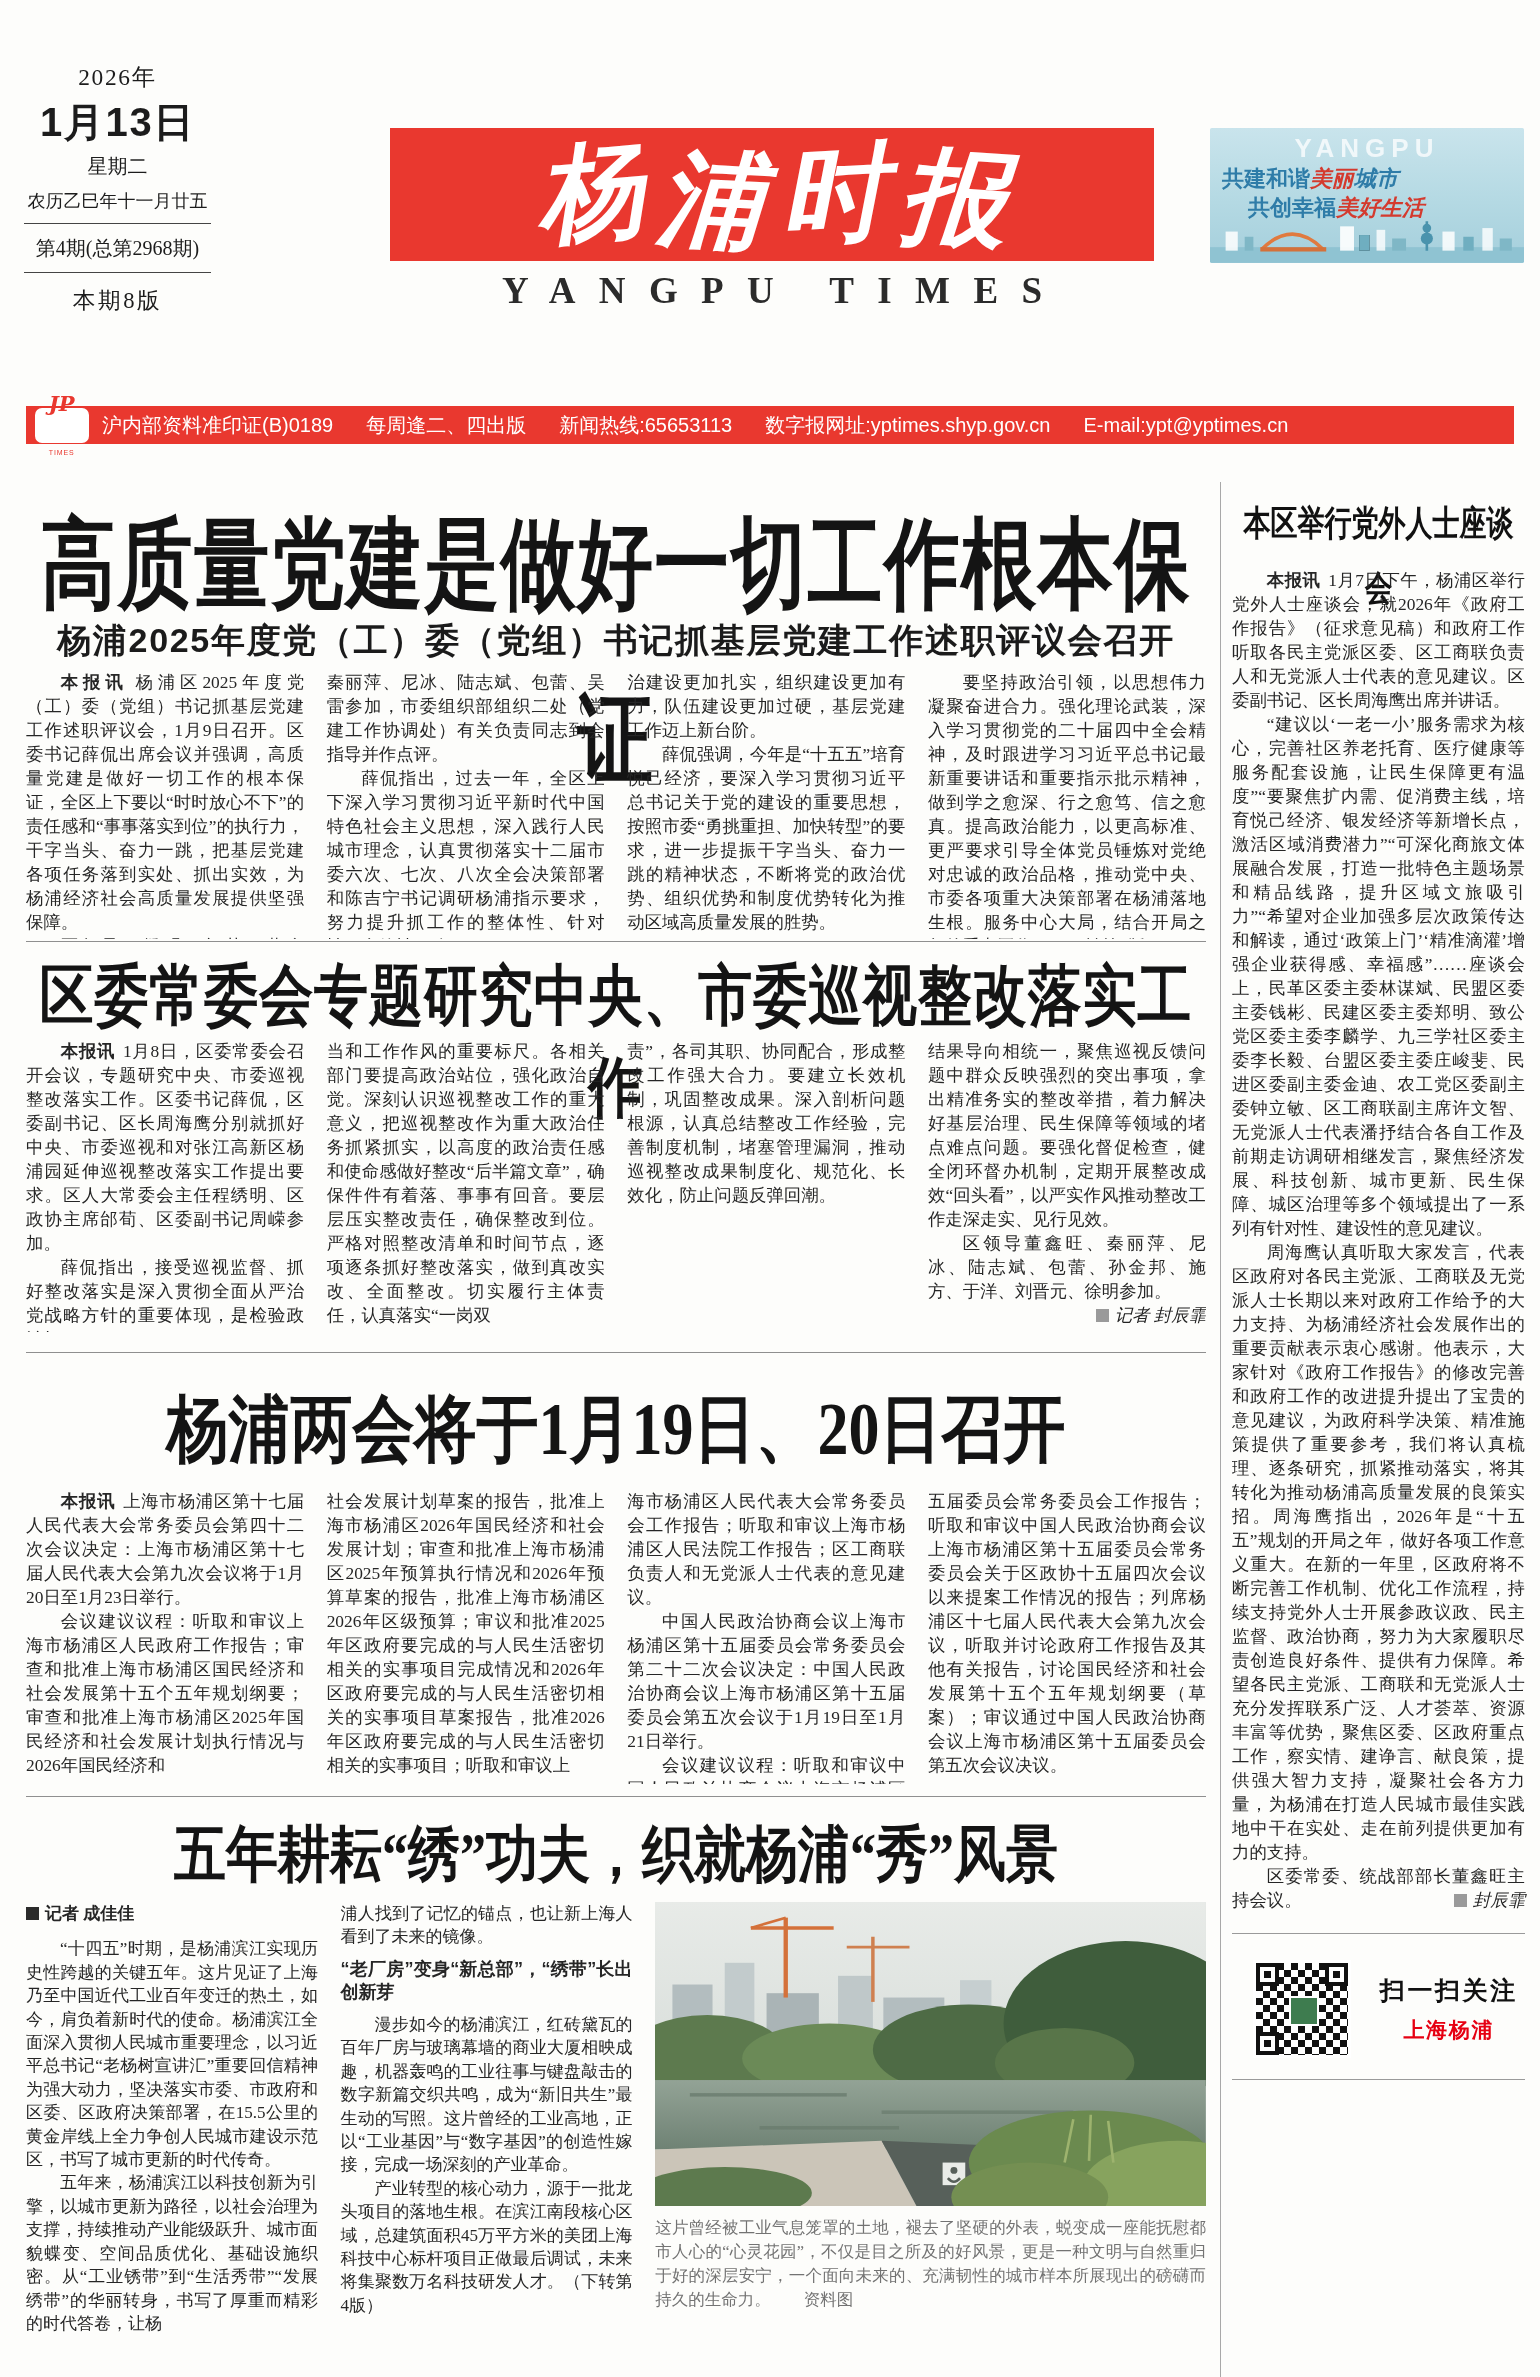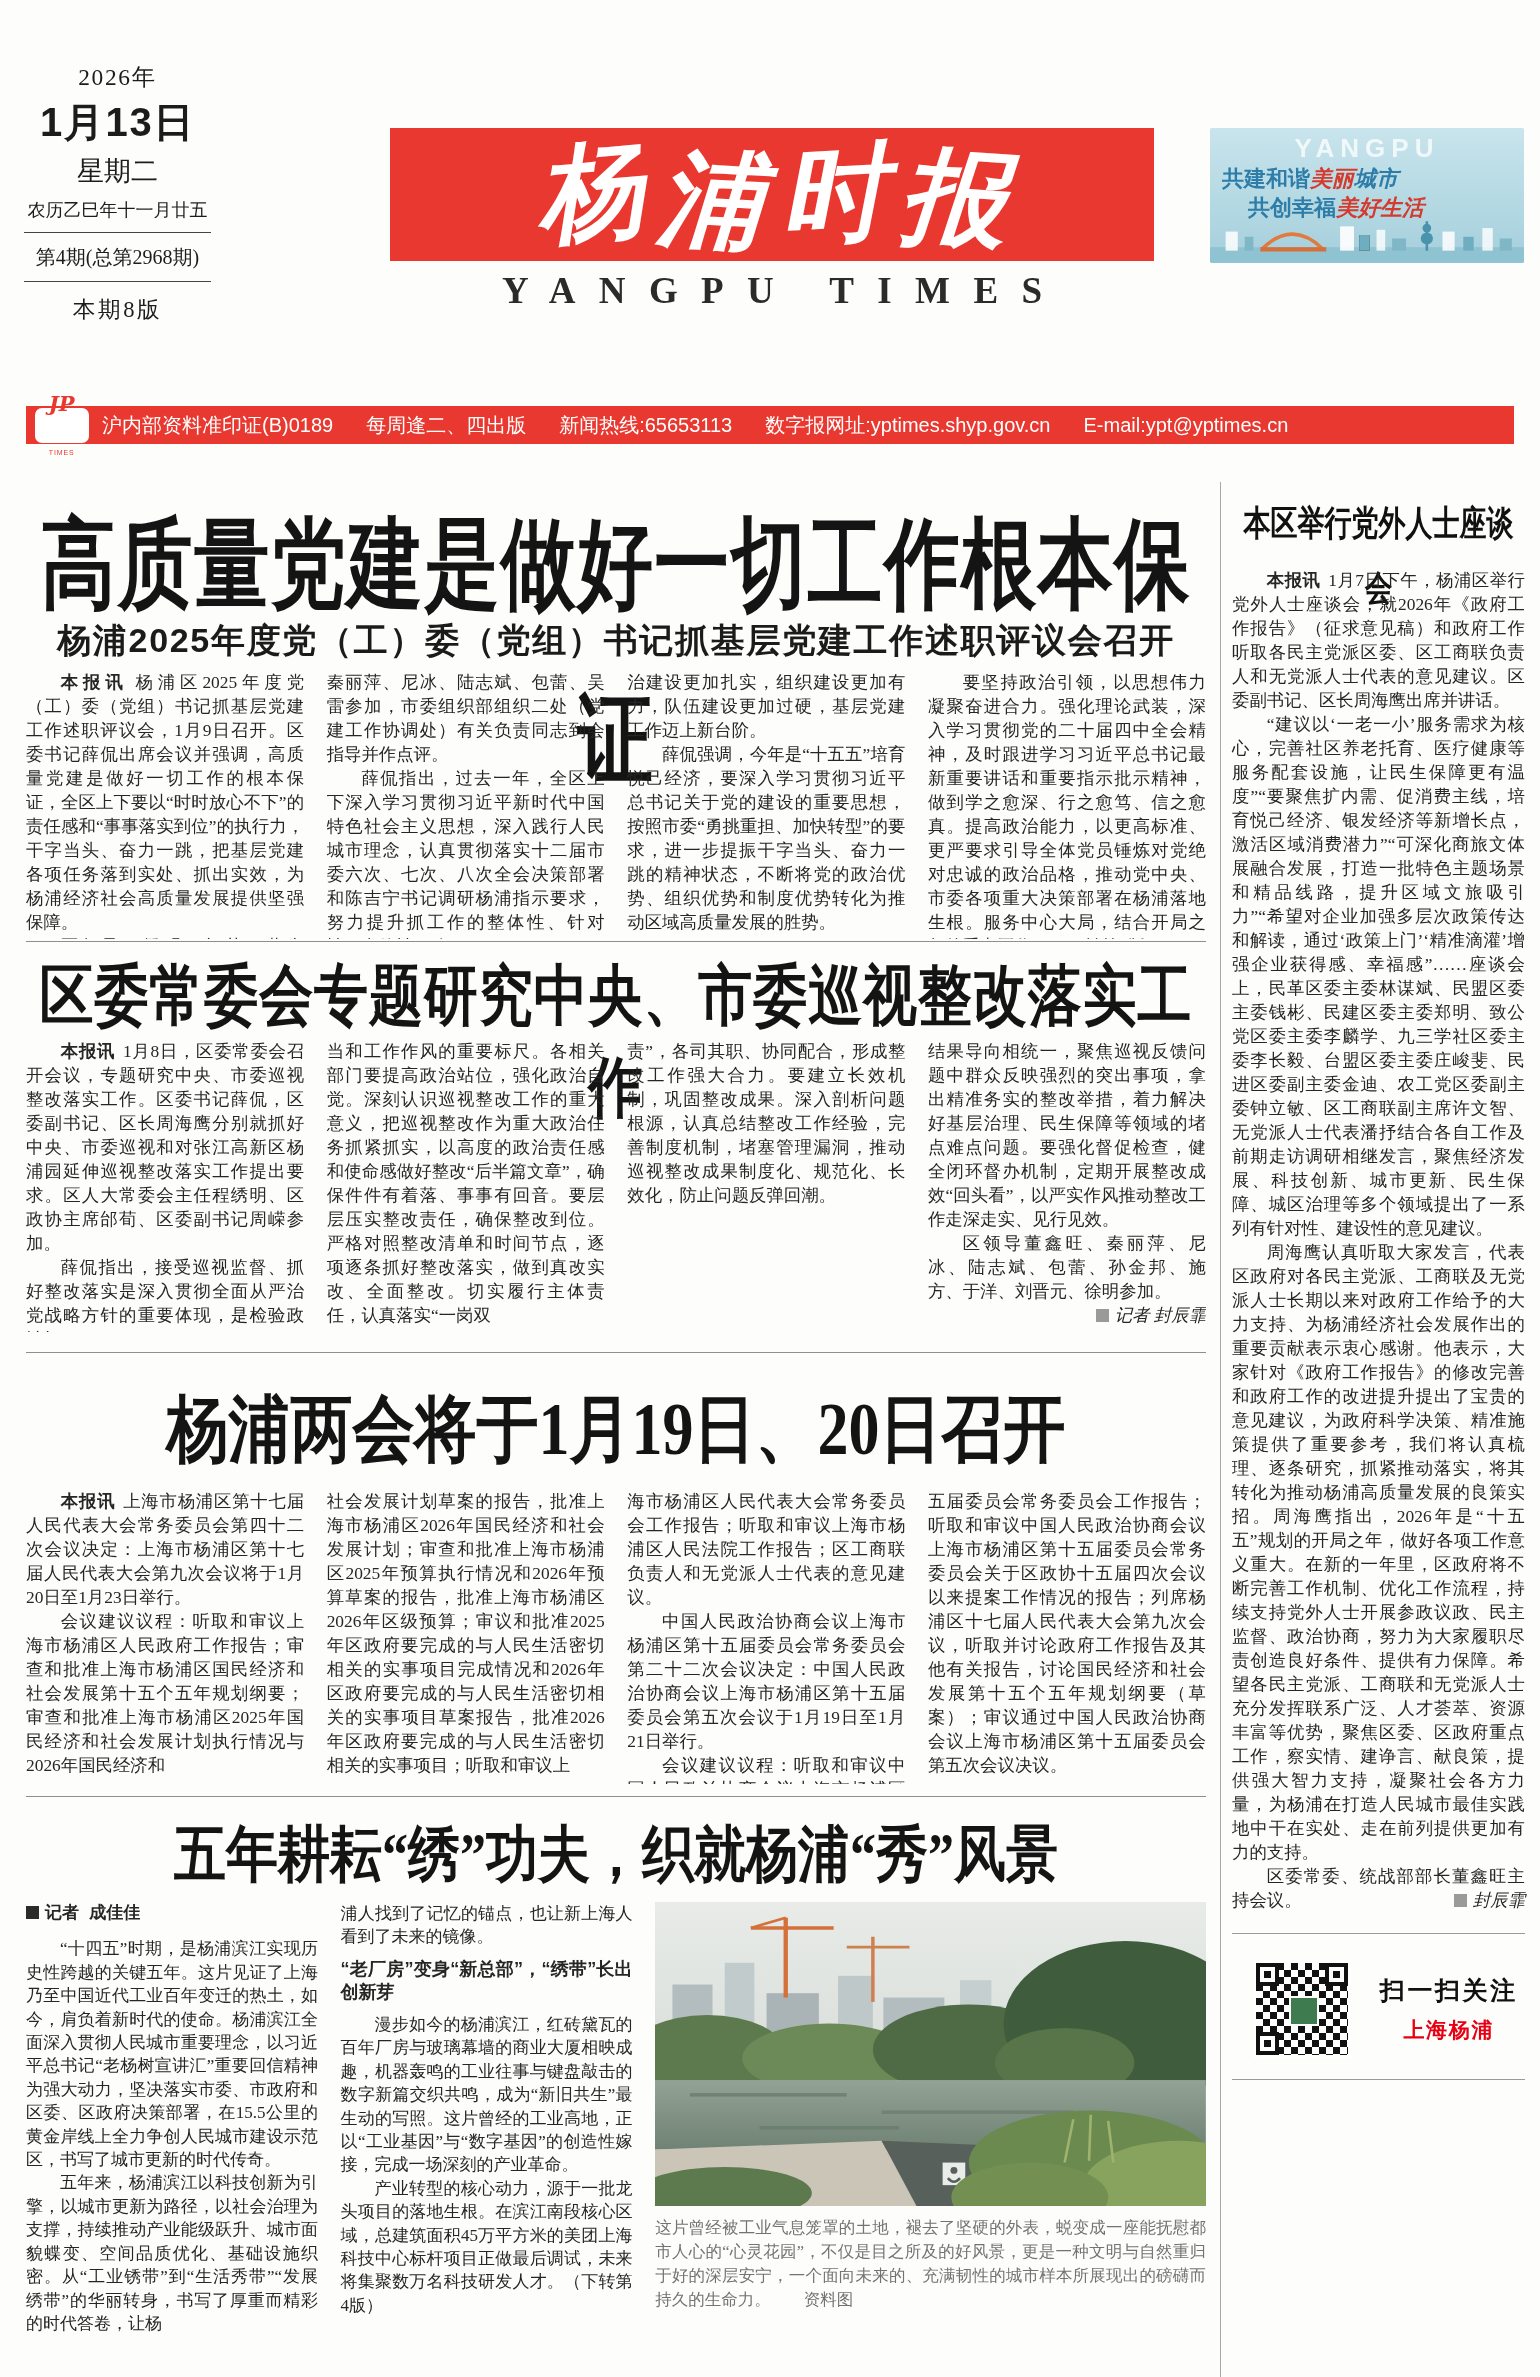--- a/index.html
+++ b/index.html
@@ -4,21 +4,21 @@
 <style>
   html,body{margin:0;padding:0;}
   body{width:1540px;height:2377px;background:#ffffff;font-family:"Liberation Serif","DejaVu Serif",serif;color:#222;}
   .page{position:relative;width:1540px;height:2377px;background:#fdfdfb;overflow:hidden;}
   .abs{position:absolute;}
 
   
   .dateblock{left:24px;top:61px;width:187px;text-align:center;color:#1c1c1c;}
   .db-year{font-size:23.4px;letter-spacing:1.7px;}
   .db-date{font-size:40px;font-weight:700;letter-spacing:1.7px;margin-top:1.7px;font-family:"Liberation Sans",sans-serif;}
-  .db-week{font-size:27px;margin-top:3.5px;}
+  .db-week{font-size:20px;margin-top:3.5px;}
   .db-lunar{font-size:18px;margin-top:8.7px;padding-bottom:10.4px;border-bottom:1.3px solid #444;}
   .db-issue{font-size:20px;padding:10.4px 0;border-bottom:1.3px solid #444;}
   .db-pages{font-size:22.6px;padding-top:12px;letter-spacing:2.6px;}
 
   
   .masthead{left:390px;top:128px;width:764px;height:133px;background:#e9382f;display:flex;align-items:center;justify-content:center;}
   .masthead span{color:#fff;font-size:106px;font-weight:900;font-style:italic;font-family:"DejaVu Serif",serif;line-height:1;display:inline-block;margin:0 7.8px;}
   .mh1{transform:rotate(-5deg) translateY(-3.5px);}
   .mh2{transform:rotate(3deg) translateY(4.3px);}
   .mh3{transform:rotate(-3deg) translateY(-1.7px);}
@@ -64,21 +64,21 @@
   .hr1{top:941px;} .hr2{top:1352px;} .hr3{top:1796px;}
 
   .byl{float:right;font-style:italic;color:#222;}
   .sq{display:inline-block;width:13px;height:13px;background:#9a9a9a;margin-right:6px;vertical-align:-0.9px;}
   .sq.dark{background:#2b2b2b;}
 
   
   .a4z{left:26px;top:1902px;width:1180px;height:473px;display:flex;gap:22.6px;overflow:hidden;}
   .a4c{width:292px;flex:none;}
   .a4c p{margin:0;font-size:17px;line-height:23.4px;text-align:justify;color:#262626;}
-  .a4-byline{font-size:18px;font-weight:700;font-family:Liberation Mono, monospace;margin:0 0 12px 0 !important;text-align:left !important;font-style:normal;}
+  .a4-byline{font-size:18px;font-weight:700;font-family:Liberation Serif, serif;margin:0 0 12px 0 !important;text-align:left !important;font-style:normal;}
   .a4sub{font-weight:700;font-family:"Liberation Sans",sans-serif;margin:8.7px 0 !important;text-indent:0;font-size:18px !important;}
   .photoblock{flex:1;}
   .photo{width:100%;height:304px;display:block;background:#dfe3e0;}
   .caption{margin-top:10.4px;font-size:16.5px;line-height:24px;text-align:justify;color:#737373;}
   .credit{padding-left:2em;white-space:nowrap;}
 
   
   .vdiv{left:1220px;top:482px;width:0.9px;height:1895px;background:#a8a8a8;}
   .sb-title{left:1232px;top:491px;width:293px;text-align:center;font-weight:900;font-size:27px;line-height:50px;transform:scaleY(1.3);transform-origin:center top;color:#111;font-family:"Liberation Serif",serif;}
   .sb-body{left:1232px;top:568px;width:293px;}

